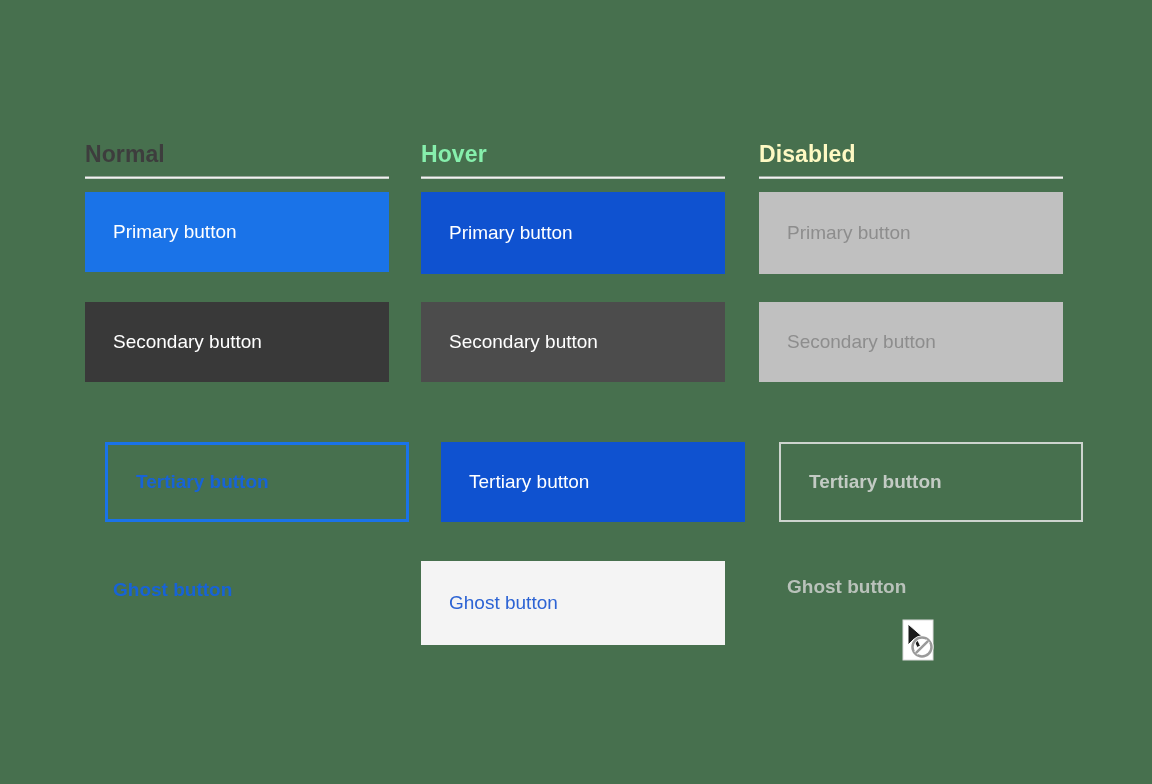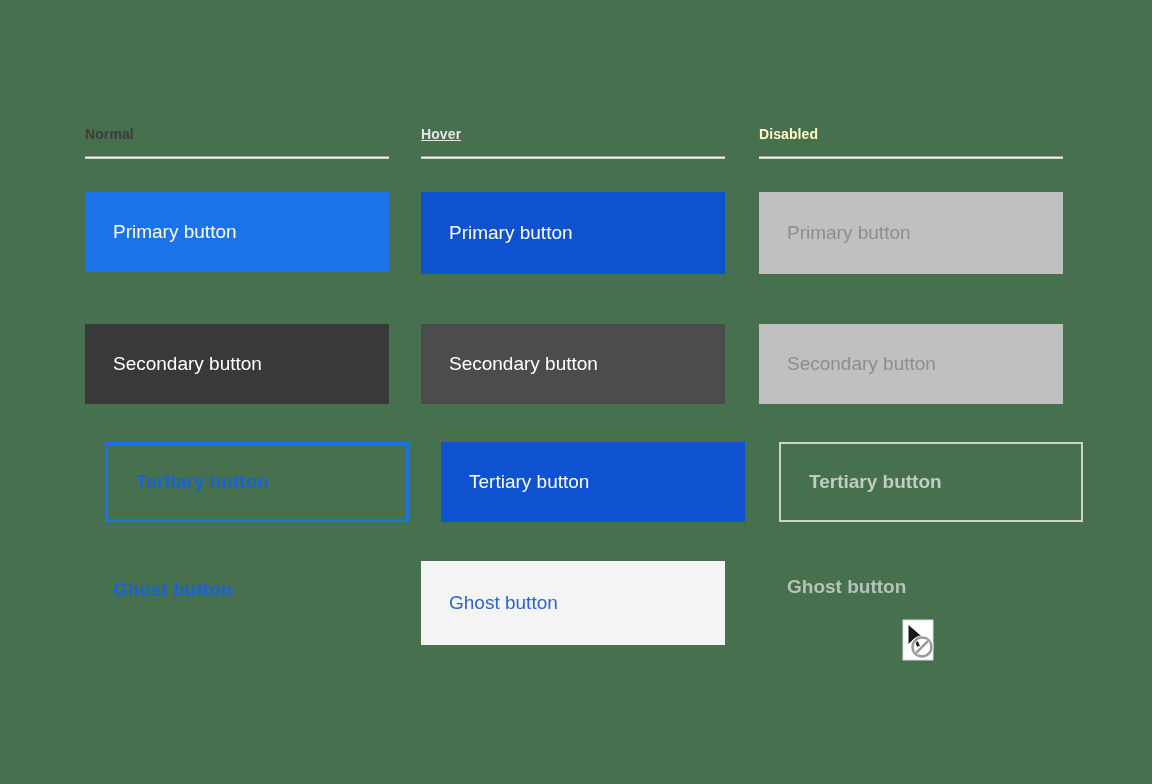--- a/index.html
+++ b/index.html
@@ -33,28 +33,29 @@
   .col-normal   { left: 0px; }
   .col-hover    { left: 336px; }
   .col-disabled { left: 674px; }
 
   .col-header {
     height: 34px;
     position: relative;
   }
 
   .col-title {
-    font-size: 14px;
+    font-size: 23px;
     font-weight: 700;
     letter-spacing: 0.1px;
     line-height: 20px;
     white-space: nowrap;
+    margin-top: 20px;
   }
   .col-normal   .col-title { color: #3d3d3d; }
-  .col-hover    .col-title { color: #e5e5e5; text-decoration: underline; }
+  .col-hover    .col-title { color: #86efac; }
   .col-disabled .col-title { color: #fef9c3; }
 
   .col-rule {
     position: absolute;
     left: 0;
     top: 32px;
     width: 304px;
     height: 3px;
     background: #f0f2f1;
     border-top: 1px solid #9aa79c;
@@ -62,21 +63,21 @@
   }
 
   
   .slot {
     position: absolute;
     left: 0;
     width: 304px;
     height: 104px;
   }
   .row-primary   { top: 68px; }
-  .row-secondary { top: 200px; }
+  .row-secondary { top: 178px; }
   .row-tertiary  { top: 318px; margin-left: 20px; }
   .row-ghost     { top: 443px; }
 
   .btn {
     display: flex;
     align-items: center;
     width: 304px;
     height: 80px;
     padding: 0 28px;
     font-family: "Liberation Sans", sans-serif;

